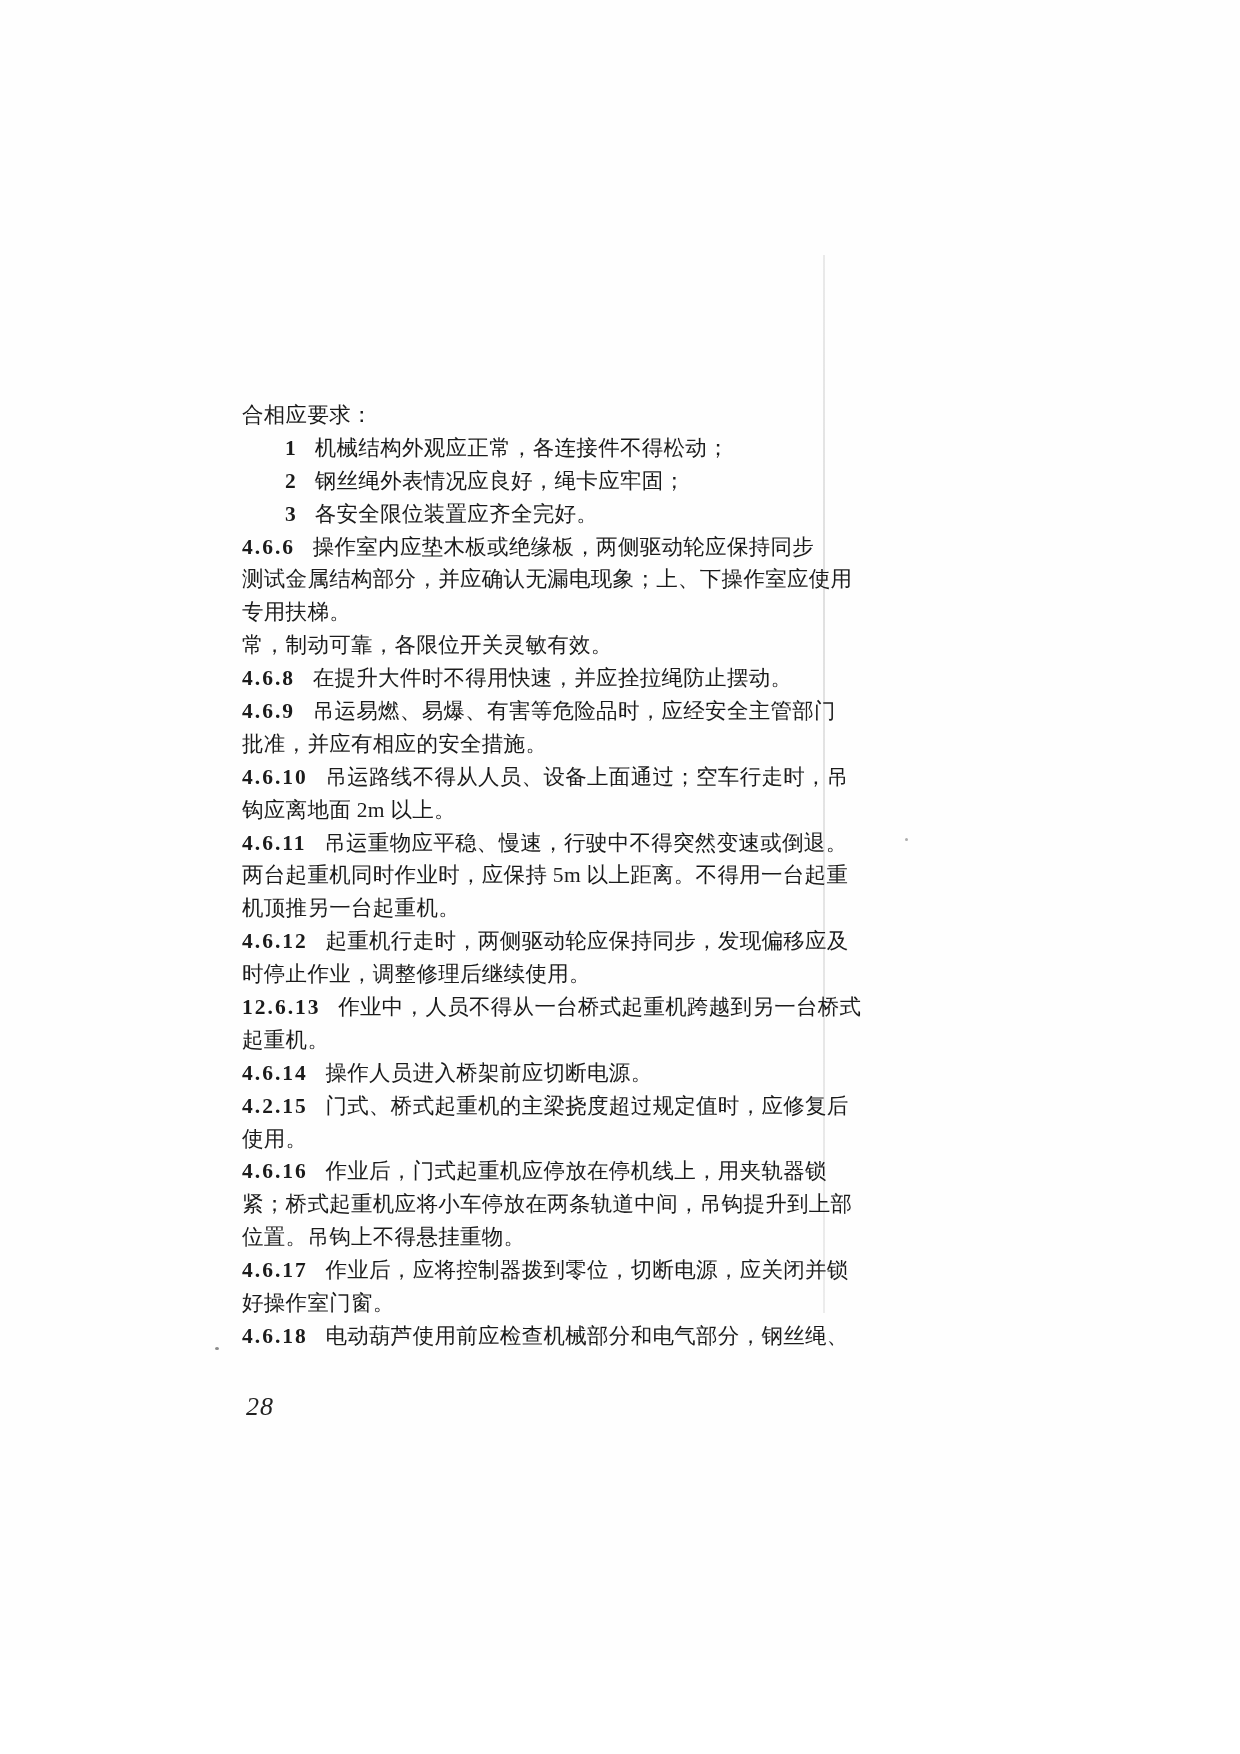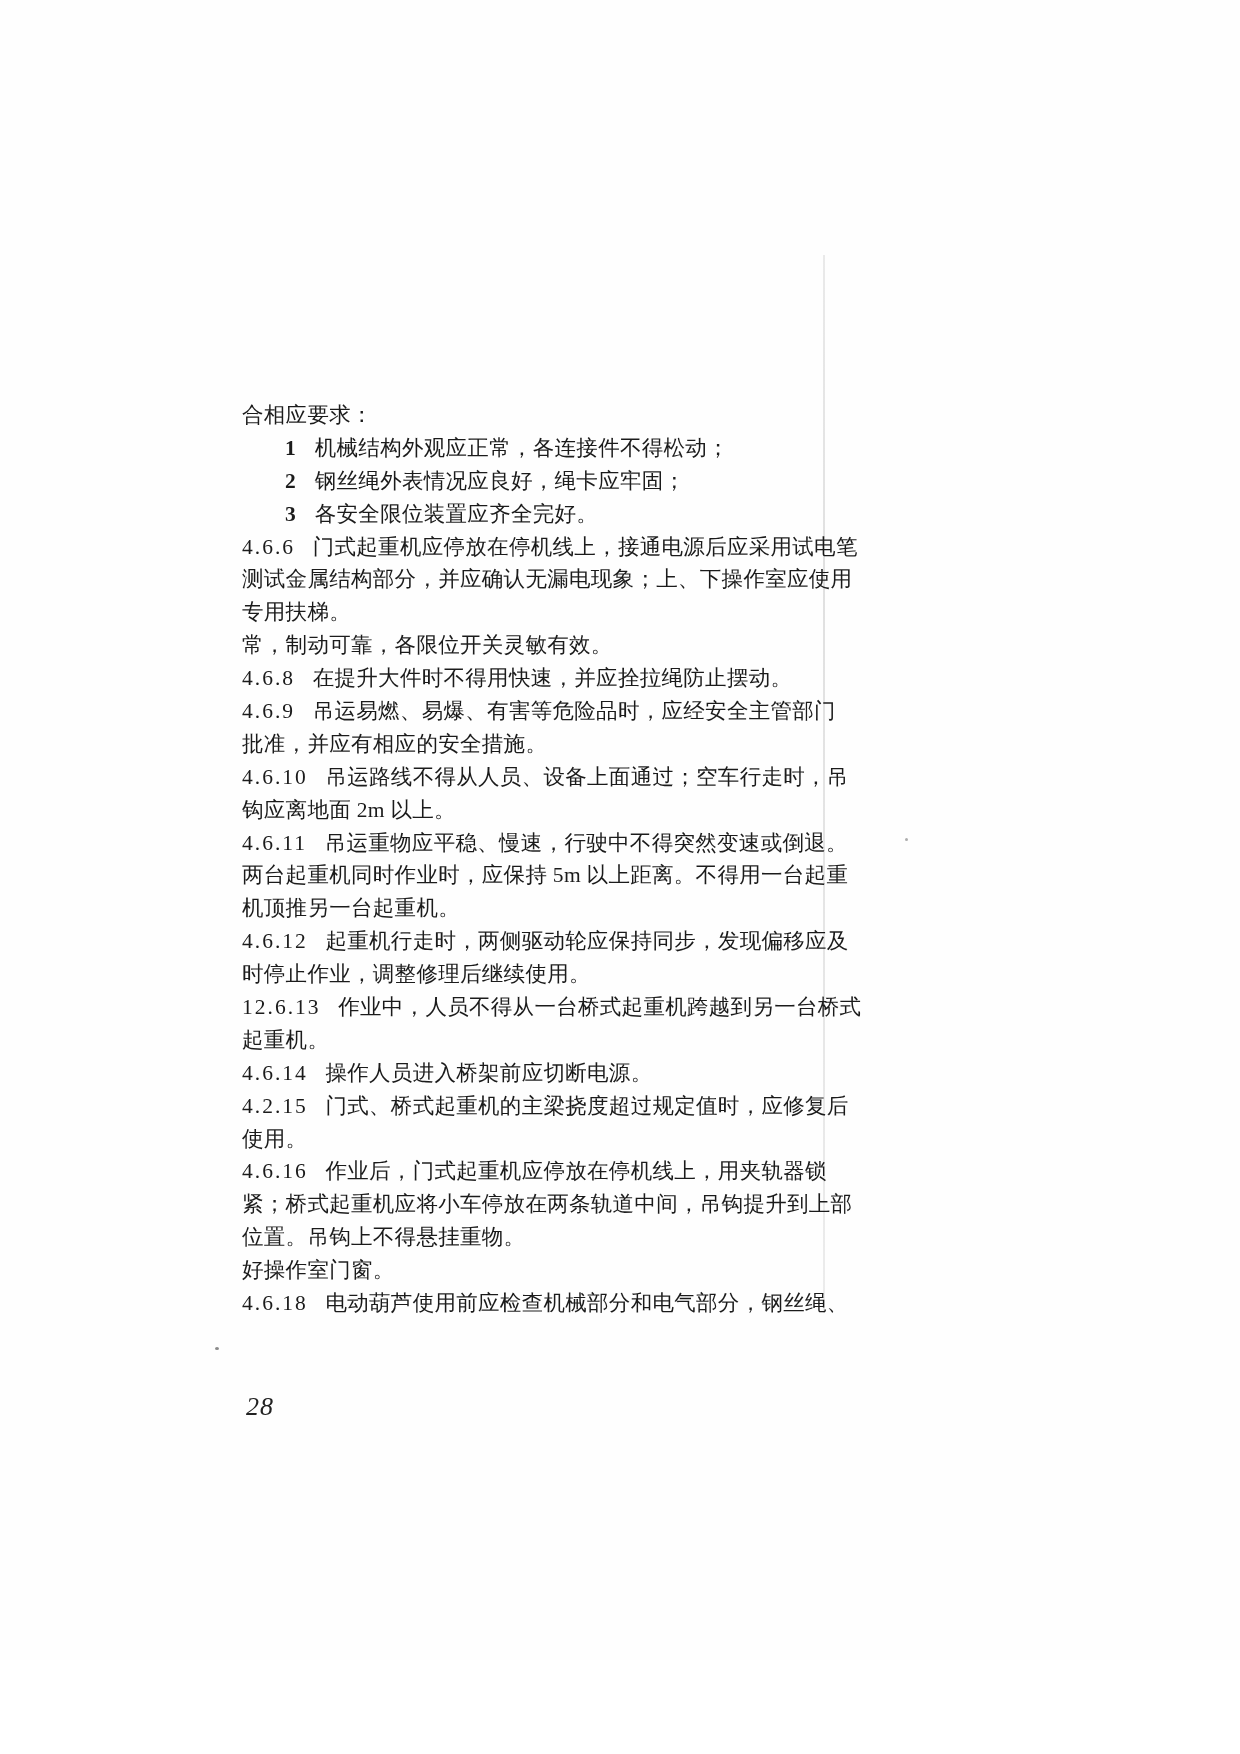--- a/index.html
+++ b/index.html
@@ -52,21 +52,21 @@
   
   .list-line { padding-left: 43px; }
   .list-line .num {
     font-weight: 700;
     font-family: "Liberation Serif", serif;
     margin-right: 13px;
   }
 
   
   .clause-first .cnum {
-    font-weight: 400;
+    font-weight: 700;
     letter-spacing: 2px;
     margin-right: 12px;
   }
 
   .pagenum {
     position: absolute;
     left: 246px;
     top: 1392px;
     font-size: 26px;
     font-style: italic;
@@ -98,21 +98,21 @@
   </div>
 
   <div class="line list-line">
     <span class="num">3</span>
     <span class="txt">各安全限位装置应齐全完好。</span>
   </div>
 </div>
     <div id="clause-container">
   <div class="line clause-first">
     <span class="cnum">4.6.6</span>
-    <span class="txt">门式起重机应停放在停机线上，接通电源后应采用试电笔</span>
+    <span class="txt">操作室内应垫木板或绝缘板，两侧驱动轮应保持同步</span>
   </div>
 
   <div class="line clause-cont">
     <span class="txt">测试金属结构部分，并应确认无漏电现象；上、下操作室应使用</span>
   </div>
 
   <div class="line clause-cont">
     <span class="txt">专用扶梯。</span>
   </div>
 
@@ -195,20 +195,24 @@
   </div>
 
   <div class="line clause-cont">
     <span class="txt">紧；桥式起重机应将小车停放在两条轨道中间，吊钩提升到上部</span>
   </div>
 
   <div class="line clause-cont">
     <span class="txt">位置。吊钩上不得悬挂重物。</span>
   </div>
 
+  <div class="line clause-first">
+    <span class="cnum">4.6.17</span>
+    <span class="txt">作业后，应将控制器拨到零位，切断电源，应关闭并锁</span>
+  </div>
 
   <div class="line clause-cont">
     <span class="txt">好操作室门窗。</span>
   </div>
 
   <div class="line clause-first">
     <span class="cnum">4.6.18</span>
     <span class="txt">电动葫芦使用前应检查机械部分和电气部分，钢丝绳、</span>
   </div>
 </div>

